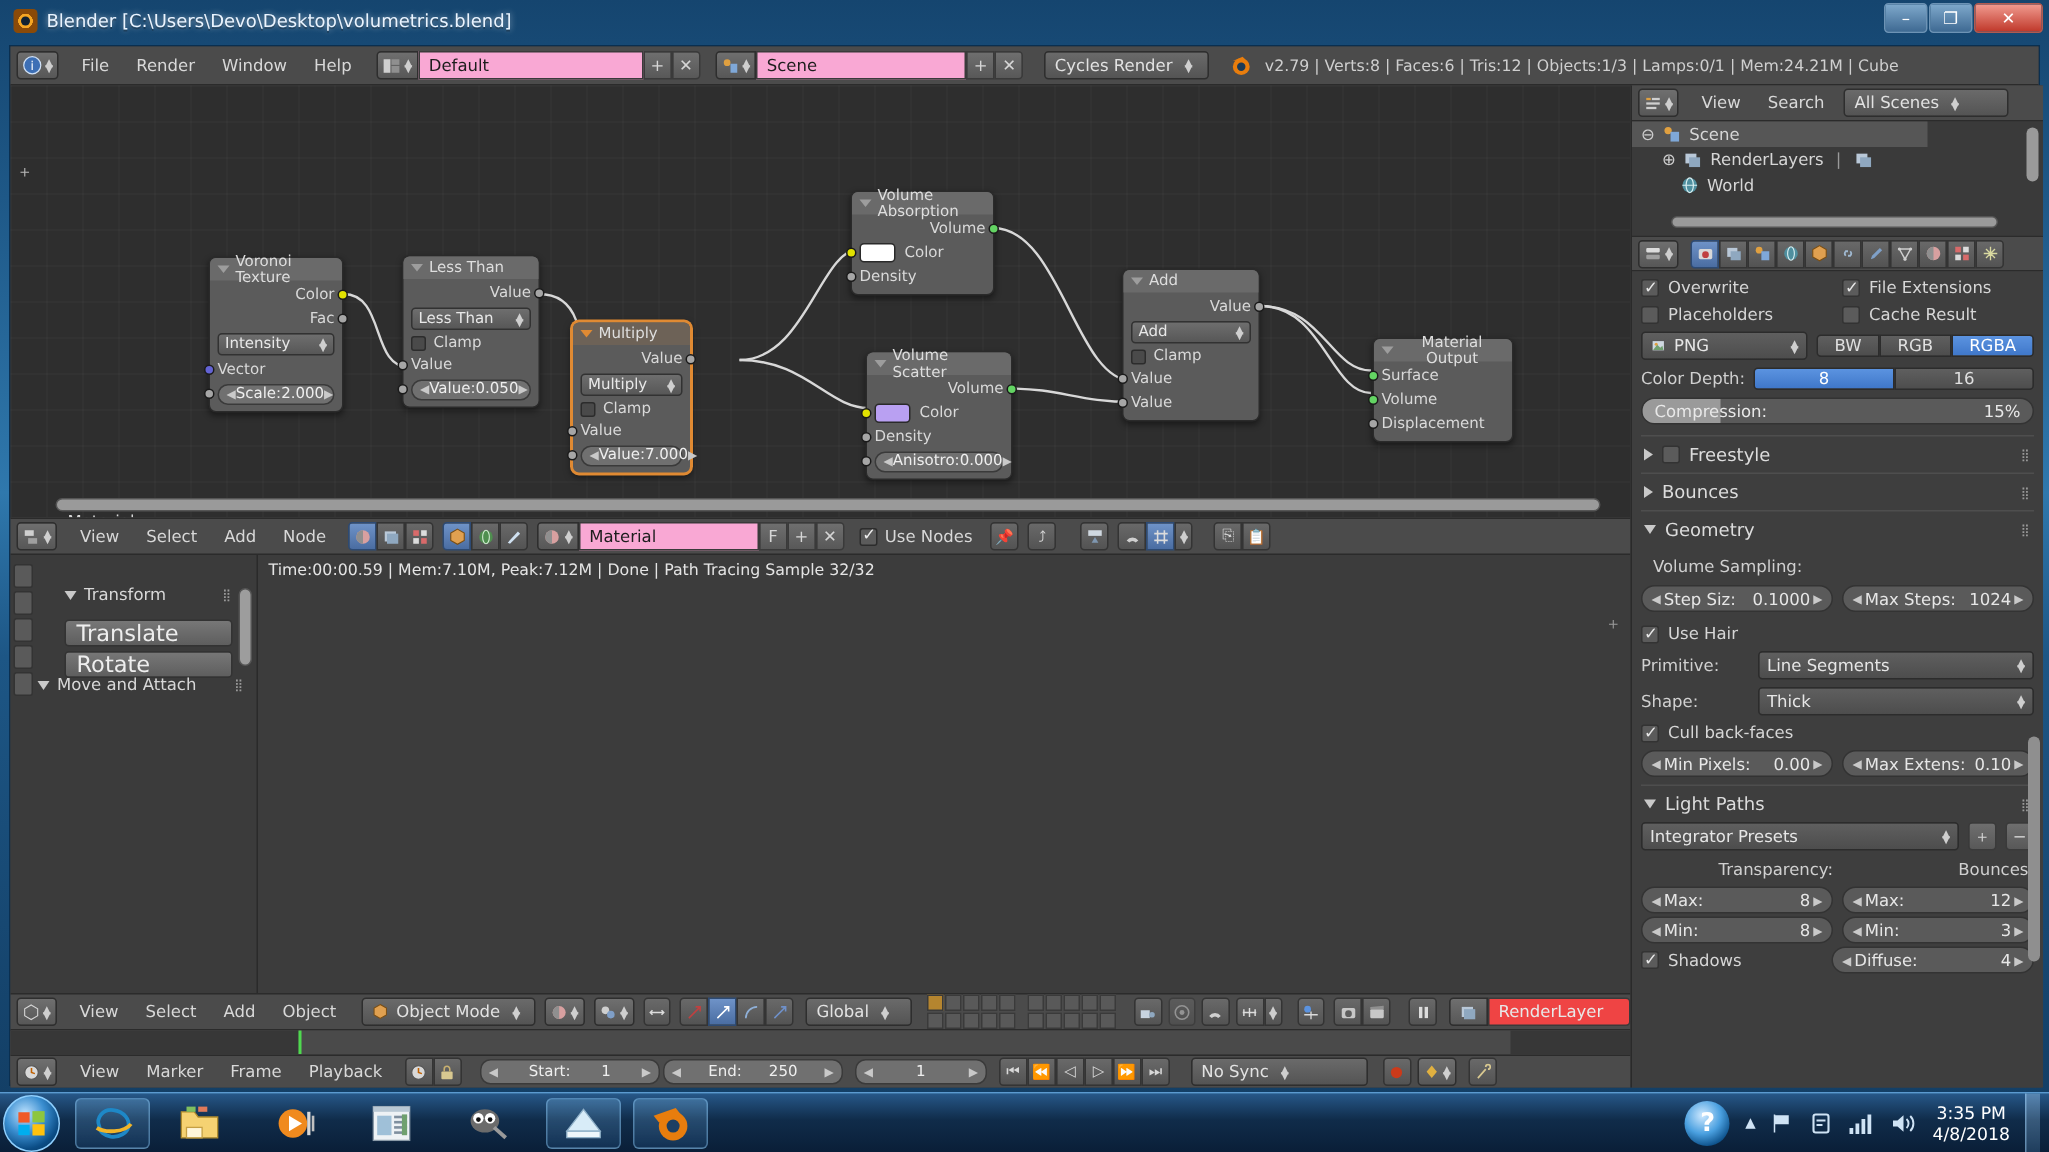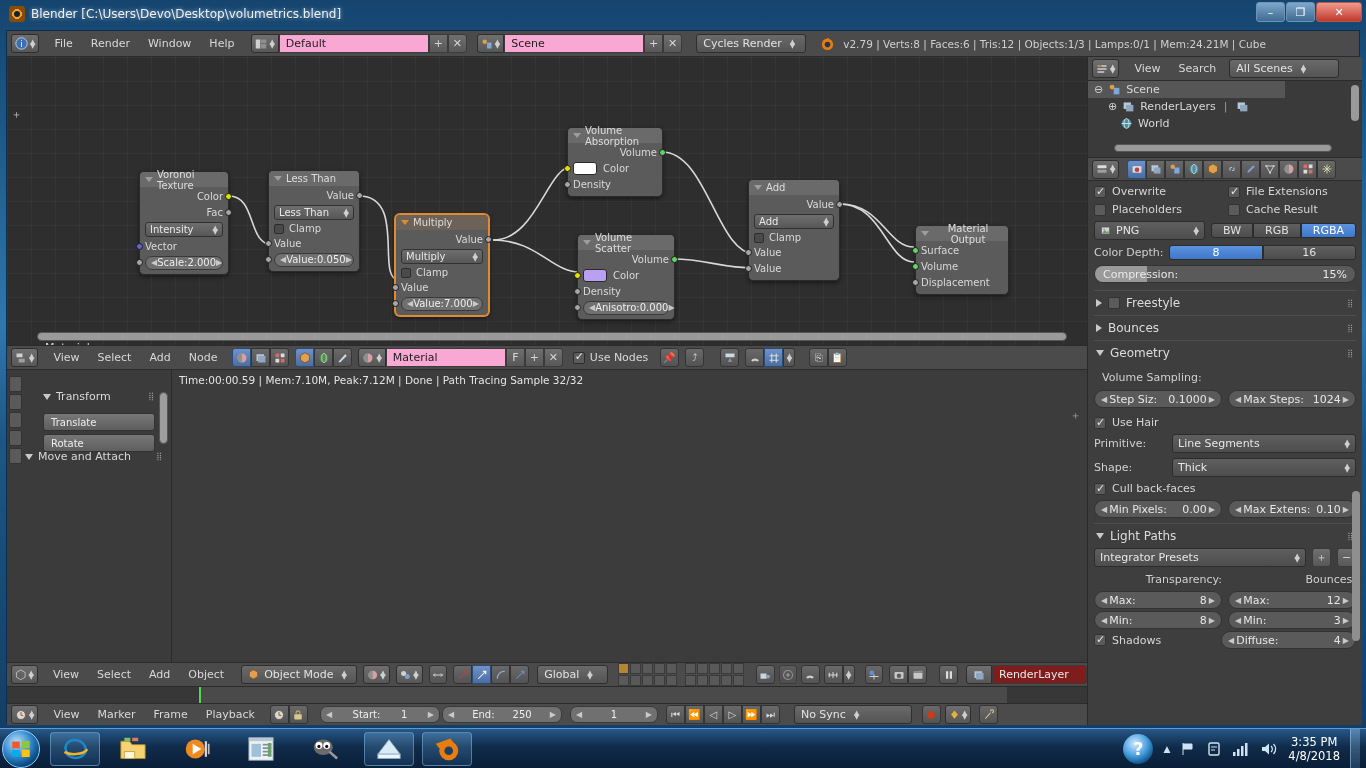--- a/index.html
+++ b/index.html
@@ -163,21 +163,21 @@
   .vp-toolshelf{
     position:absolute; left:0; top:0; width:165px; height:292px; background:#3b3b3b;
     border-right:1px solid #2a2a2a;
   }
   .ts-tab-col{ position:absolute; left:2px; top:6px; width:14px; display:flex;flex-direction:column;gap:2px;}
   .ts-tab{ width:13px;height:16px;background:#5a5a5a;border:1px solid #333;border-radius:2px;}
   .ts-panel-title{ color:#d8d8d8; font-size:11px; display:flex;align-items:center;gap:5px;}
   .dots{ color:#9a9a9a; font-size:8px; letter-spacing:1px;}
   .ts-btn{
     height:18px;background:linear-gradient(180deg,#777,#5e5e5e);border:1px solid #333;border-radius:3px;
-    display:flex;align-items:center;padding-left:7px;color:#eee;font-size:10px;
+    display:flex;align-items:center;padding-left:7px;color:#eee;font-size:15px;
   }
   .ts-scroll{ position:absolute; left:152px; top:22px; width:9px;height:52px;border-radius:5px;background:#9d9d9d;border:1px solid #555;}
 
   
   .vp-header{
     position:absolute; left:0; top:631px; width:1080px; height:25px;
     background:#4b4b4b; border-top:1px solid #2b2b2b;border-bottom:1px solid #2b2b2b;
     display:flex;align-items:center;padding-left:4px;
   }
   .layergrid{ display:grid; grid-template-columns:repeat(5,11px); grid-template-rows:11px 11px; gap:1px; margin-right:4px;}
@@ -441,21 +441,21 @@
               <div class="num" style="width:100%;">
                 <span class="arr">◀</span>
                 <span class="lbl">Value:</span>
                 <span class="v">0.050</span>
                 <span class="arr">▶</span>
               </div>
             </div>
           </div>
         </div>
 
-        <div class="node sel" style="left:388px;top:157px;width:94px;">
+        <div class="node sel" style="left:374px;top:157px;width:80px;">
           <div class="node-head">
             <span class="tri"></span>
             <span>Multiply</span>
           </div>
           <div class="node-body">
             <div class="row">
               <span class="sock out s-gray"></span>
               <span>Value</span>
             </div>
             <div class="drop">
@@ -876,21 +876,21 @@
               <rect x="9" y="3" width="3" height="10" fill="#dcdcdc"></rect>
             </svg>
         </div>
         <div style="display:flex;align-items:center;margin-left:8px;">
           <div class="hdr-icon-btn" style="margin-right:0;border-radius:3px 0 0 3px;">
             <svg width="12" height="12" viewBox="0 0 16 16">
                 <rect x="2" y="3" width="10" height="9" fill="#b9c8d8"></rect>
                 <rect x="4" y="5" width="10" height="9" fill="#8fa8c0"></rect>
               </svg>
           </div>
-          <div class="field" style="width:95px;border-radius:0 3px 3px 0;background:#7f1d1d;color:#e8e8e8;">RenderLayer</div>
+          <div class="field" style="width:95px;border-radius:0 3px 3px 0;background:#ef4444;color:#e8e8e8;">RenderLayer</div>
         </div>
       </div>
 
       <div class="timeline">
         <div class="tl-track">
           <div class="shade"></div>
           <div class="shade2"></div>
           <div class="playhead"></div>
         </div>
         <div class="tl-ruler">

